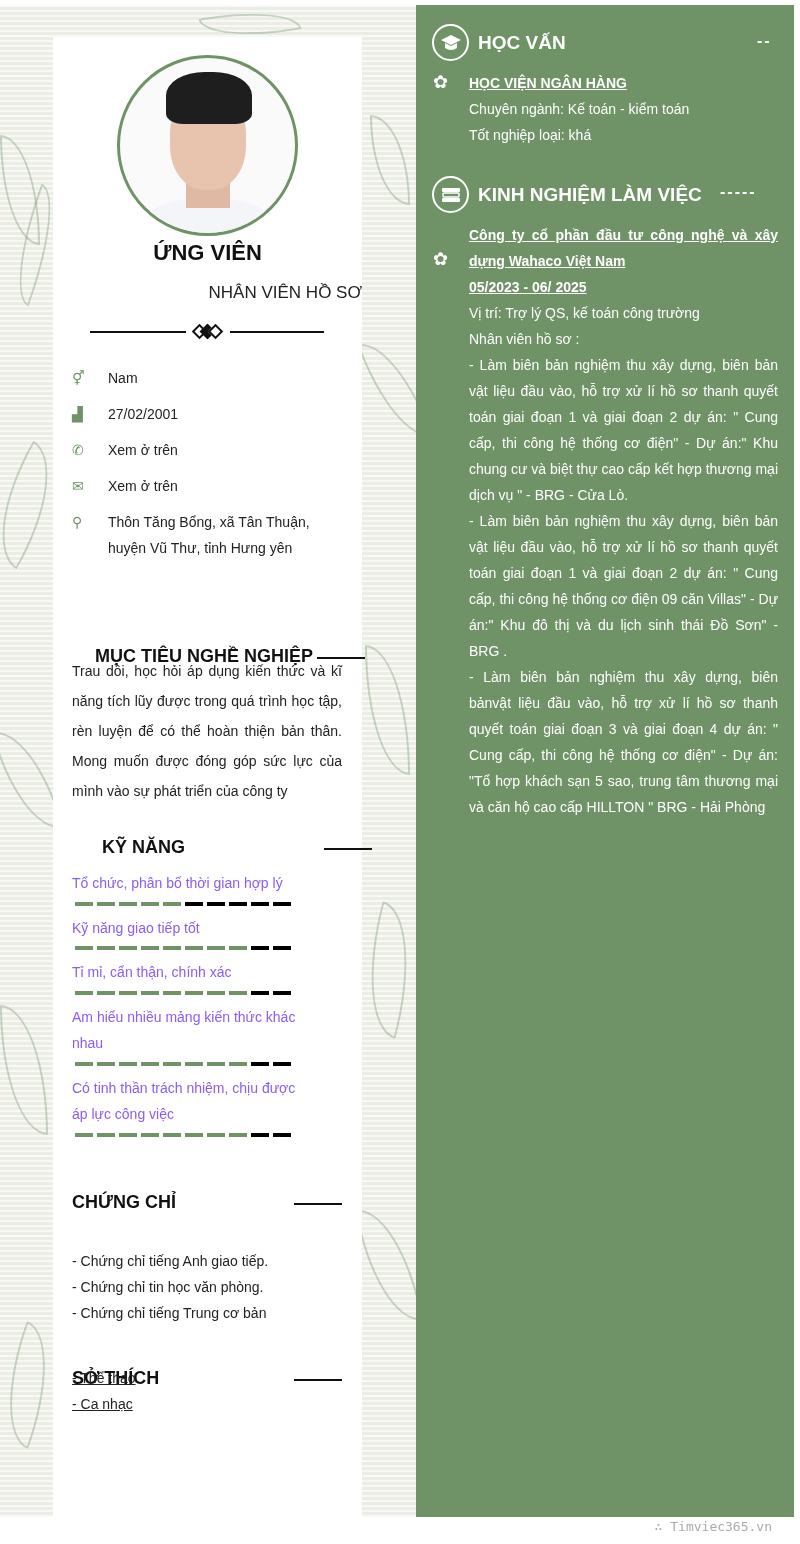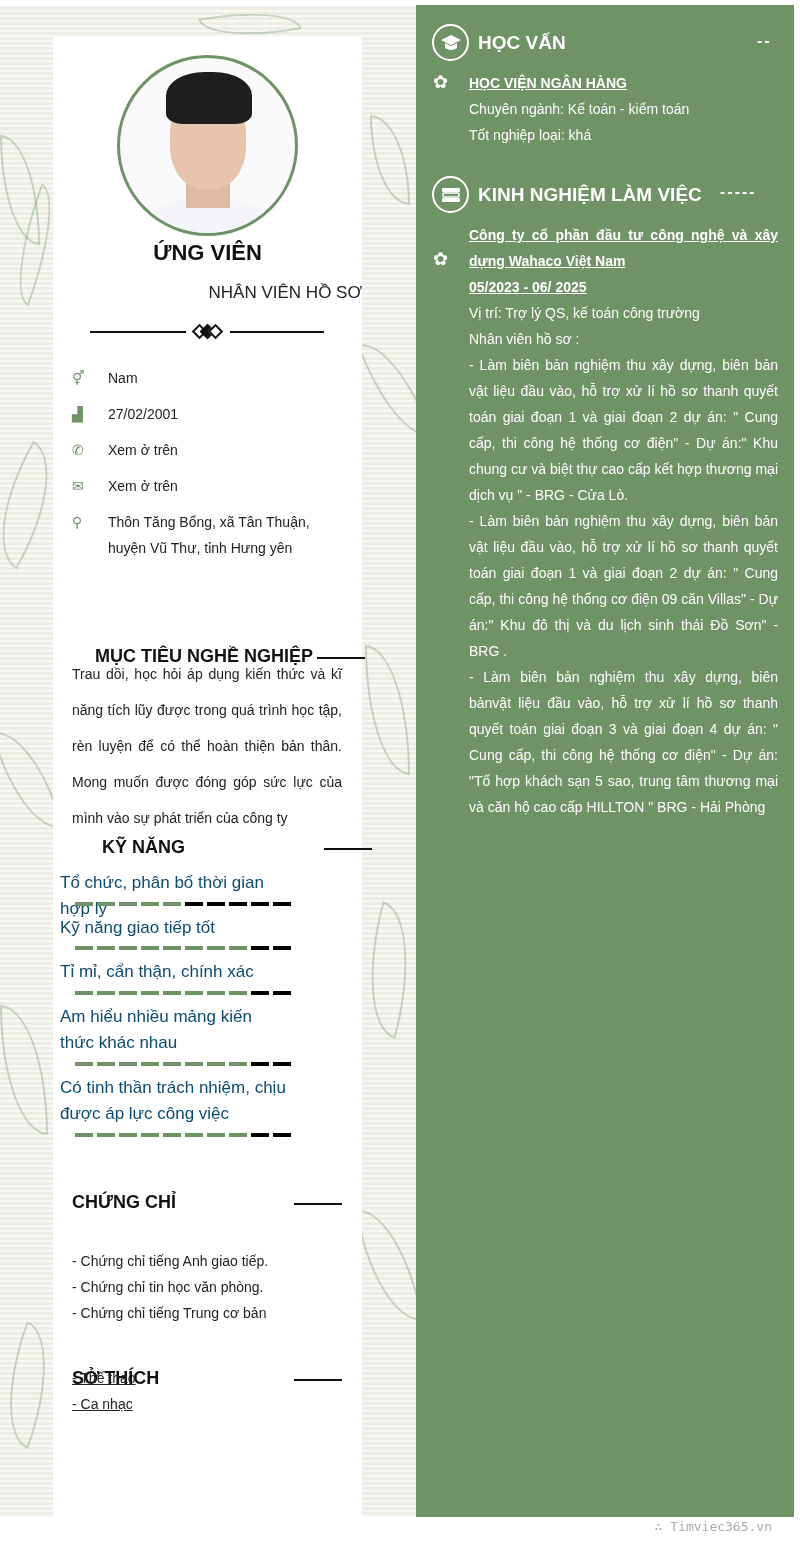--- a/index.html
+++ b/index.html
@@ -25,23 +25,23 @@
   .divider .ln { position: absolute; top: 8px; height: 2px; background: #111; }
   .divider .dm { position: absolute; top: 3px; width: 11px; height: 11px; border: 2px solid #111; transform: rotate(45deg); background: #fff; }
   .divider .dm.f { background: #111; }
 
   .info { position: absolute; left: 72px; top: 365px; width: 270px; }
   .info-row { display: flex; align-items: flex-start; margin-bottom: 10px; font-size: 14px; color: #222; line-height: 26px; }
   .info-row .ic { width: 36px; flex: none; color: #6f9266; font-size: 14px; }
 
   .sec-title { position: absolute; left: 72px; width: 270px; font-size: 18px; font-weight: bold; color: #111; }
   .sec-title .rule { position: absolute; right: 0; top: 11px; width: 48px; height: 2px; background: #111; }
-  .para { position: absolute; left: 72px; width: 270px; font-size: 14px; line-height: 36px; color: #222; text-align: justify; }
-
-  .skill { position: absolute; left: 60px; width: 230px; font-size: 17px; line-height: 26px; color: #0c4a6e; }
+  .para { position: absolute; left: 72px; width: 270px; font-size: 14px; line-height: 30px; color: #222; text-align: justify; }
+
+  .skill { position: absolute; left: 72px; width: 230px; font-size: 14px; line-height: 26px; color: #8b5cf6; }
   .bar { position: absolute; left: 75px; display: flex; gap: 4px; }
   .bar span { width: 18px; height: 4px; background: #6f9266; }
   .bar span.off { background: #000; }
 
   .list { position: absolute; left: 72px; width: 270px; font-size: 14px; line-height: 26px; color: #222; }
 
   .r-title { position: absolute; left: 432px; display: flex; align-items: center; font-size: 19px; font-weight: bold; color: #fff; }
   .r-title .circ { width: 37px; height: 37px; border: 2px solid #fff; border-radius: 50%; margin-right: 9px; display: flex; align-items: center; justify-content: center; }
   .r-dash { position: absolute; color: #fff; font-size: 16px; font-weight: bold; letter-spacing: 2px; }
   .flower { position: absolute; left: 433px; font-size: 18px; color: #fff; }

